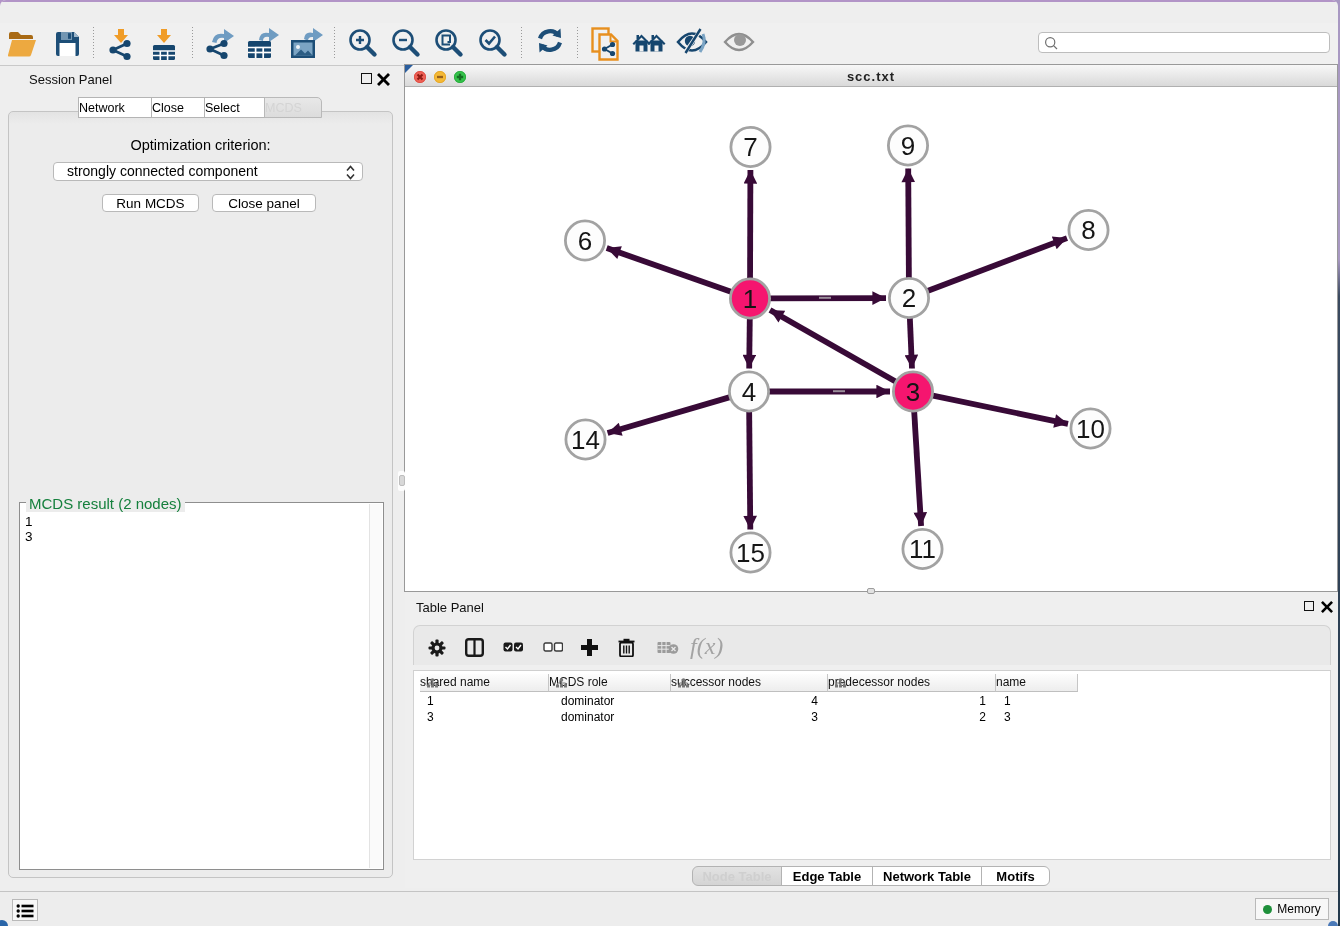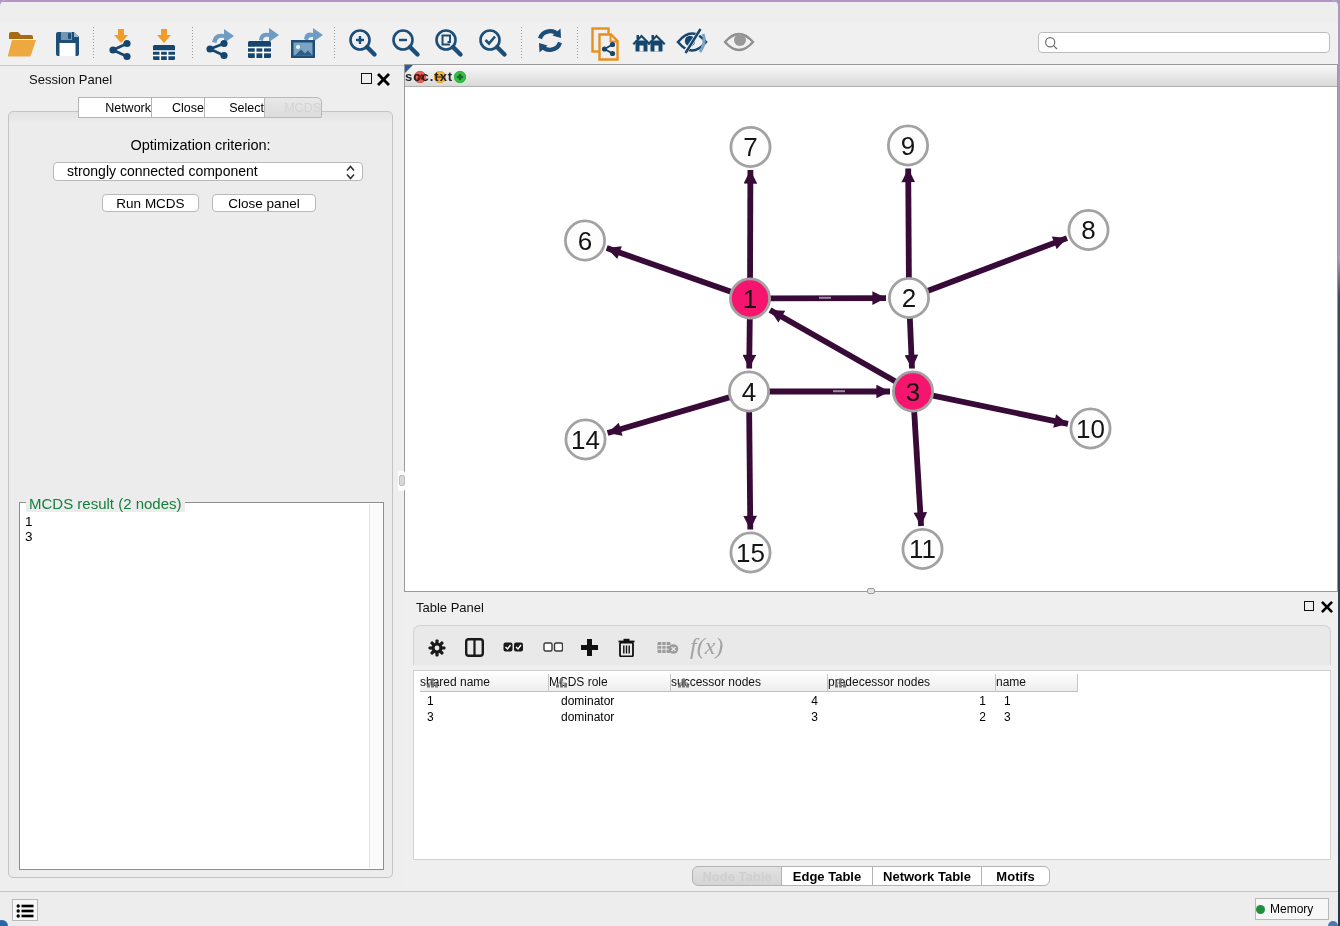--- a/index.html
+++ b/index.html
@@ -16,53 +16,53 @@
 .tsep{position:absolute;top:4px;height:33px;width:1px;background-image:repeating-linear-gradient(#9a9a9a 0 1px,transparent 1px 3px)}
 .ticon{position:absolute;top:3px}
 #searchbox{position:absolute;left:1038px;top:9px;width:292px;height:21px;background:#fff;border:1px solid #bdbdbd;border-radius:4px}
 #searchbox svg{position:absolute;left:6px;top:4px}
 
 #cpanel{position:absolute;left:0;top:66px;width:397px;height:822px;background:#eeeeee}
 #cptitle{position:absolute;left:29px;top:6px;font-size:13px;color:#111}
 .winbtn{position:absolute;font-size:12px;color:#000}
 #cptabs{position:absolute;left:78px;top:31px;height:22px;font-size:13px}
 .tab{font-size:12.5px}
-.tab{position:absolute;top:0;height:21px;z-index:2;background:#fff;border:1px solid #b4b4b4;text-align:right;line-height:20px;color:#000}
+.tab{position:absolute;top:0;height:21px;z-index:2;background:#fff;border:1px solid #b4b4b4;text-align:left;line-height:20px;color:#000}
 .tabsel{background:linear-gradient(#e8e8e8,#dcdcdc);color:#d4d4d4;border:1px solid #b9b9b9}
 #cpcontent{position:absolute;left:8px;top:45px;width:385px;height:767px;background:linear-gradient(#e3e3e3,#ececec 12px);border:1px solid #c4c4c4;border-radius:5px}
 #optlabel{position:absolute;left:0;top:25px;width:100%;text-align:center;font-size:14.5px;color:#000}
 #combo{position:absolute;left:44px;top:50px;width:310px;height:19px;background:#fff;border:1px solid #b9b9b9;border-radius:4px;font-size:14px;line-height:17px;padding-left:13px;color:#000}
 #combo svg{position:absolute;right:6px;top:2px}
 .cbtn{position:absolute;top:82px;height:18px;background:#fff;border:1px solid #b9b9b9;border-radius:4px;text-align:center;font-size:13.5px;line-height:17px;color:#000}
 
 #grpbox{position:absolute;left:10px;top:390px;width:365px;height:368px;border:1px solid #8e8e8e;background:#fff}
 #grptitle{position:absolute;left:6px;top:-8px;background:#ececec;padding:0 3px;font-size:15px;color:#15803d}
 #grptext{position:absolute;left:5px;top:12px;font-size:13.5px;line-height:14.5px;color:#000}
 #grpscroll{position:absolute;right:1px;top:1px;width:13px;height:364px;background:#fafafa;border-left:1px solid #e3e3e3}
 
 #netwin{position:absolute;left:404px;top:64px;width:934px;height:528px;border:1px solid #999;background:#fff}
 #nettitle{position:absolute;left:0;top:0;width:932px;height:22px;background:linear-gradient(#f8f8f8,#d9d9d9);border-bottom:1px solid #b0b0b0}
-#nettitletext{position:absolute;left:0;top:4px;width:100%;text-align:left;font-size:13px;font-weight:bold;color:#222;letter-spacing:1px}
+#nettitletext{position:absolute;left:0;top:4px;width:100%;text-align:center;font-size:13px;font-weight:bold;color:#222;letter-spacing:1px}
 .mac{position:absolute;top:5px;width:12px;height:12px;border-radius:50%}
 .mac svg{position:absolute;left:0;top:0}
 #netcanvas{position:absolute;left:0;top:23px;width:932px;height:503px;background:#fff}
 
 #tpanel{position:absolute;left:405px;top:592px;width:933px;height:296px;background:#efefef}
 #tptitle{position:absolute;left:11px;top:8px;font-size:13px;color:#111}
 #tptoolbar{position:absolute;left:8px;top:33px;width:918px;height:40px;background:#e9e9e9;border:1px solid #d2d2d2;border-radius:7px 7px 0 0;border-bottom:none}
 #ttable{position:absolute;left:8px;top:78px;width:918px;height:190px;background:#fff;border:1px solid #d2d2d2;border-top:1px solid #cfcfcf}
 .hcell{position:absolute;top:3px;height:18px;background:linear-gradient(#fdfdfd,#ededed);border-right:1px solid #c6c6c6;border-bottom:1px solid #bfbfbf;font-size:12px;text-align:left;line-height:17px;color:#111}
 .tcell{position:absolute;font-size:12px;color:#000;line-height:16px}
 .hico{position:absolute;top:7px}
 
 .btab{position:absolute;top:274px;height:20px;background:#fff;border:1px solid #b3b3b3;font-size:13px;font-weight:bold;text-align:center;line-height:19px;color:#000}
 
 #statusbar{position:absolute;left:0;top:891px;width:1338px;height:35px;background:#ededed;border-top:1px solid #c4c4c4}
 #listbtn{position:absolute;left:12px;top:7px;width:26px;height:22px;background:#f7f7f7;border:1px solid #b9b9b9}
-#membtn{position:absolute;left:1255px;top:6px;width:74px;height:22px;background:#f7f7f7;border:1px solid #b9b9b9;font-size:12px;color:#000;line-height:21px}
+#membtn{position:absolute;left:1255px;top:6px;width:74px;height:22px;background:#f7f7f7;border:1px solid #b9b9b9;font-size:12px;color:#000;text-align:center;line-height:21px}
 #memdot{display:inline-block;width:9px;height:9px;border-radius:50%;background:#1e8f3a;margin-right:5px;vertical-align:-1px}
 svg{display:block}
 </style></head>
 <body>
 <div id="deskright"></div>
 <div id="app">
 <div id="toolbar">
 <svg class="ticon" style="left:7px" width="30" height="36" viewBox="0 0 30 36">
   <path d="M2 8 Q2 6 4 6 L11 6 L14 9 L24 9 Q26 9 26 11 L26 13 L2 13 Z" fill="#a96a14"></path>
   <path d="M5 14 L29 14 L24 29 Q23.5 30.5 22 30.5 L2 30.5 Q0.5 30.5 1 29 Z" fill="#eda940"></path>

